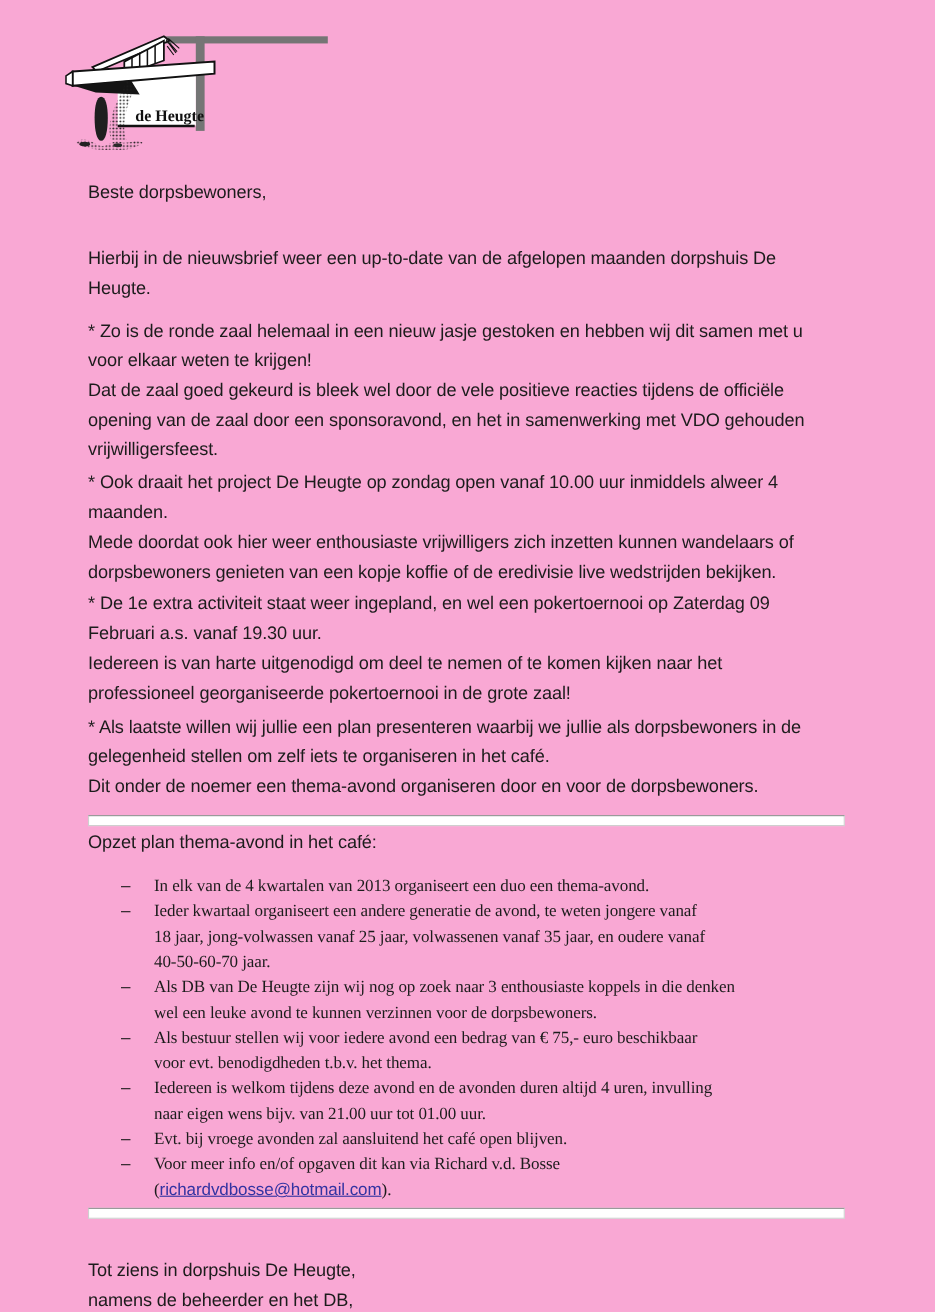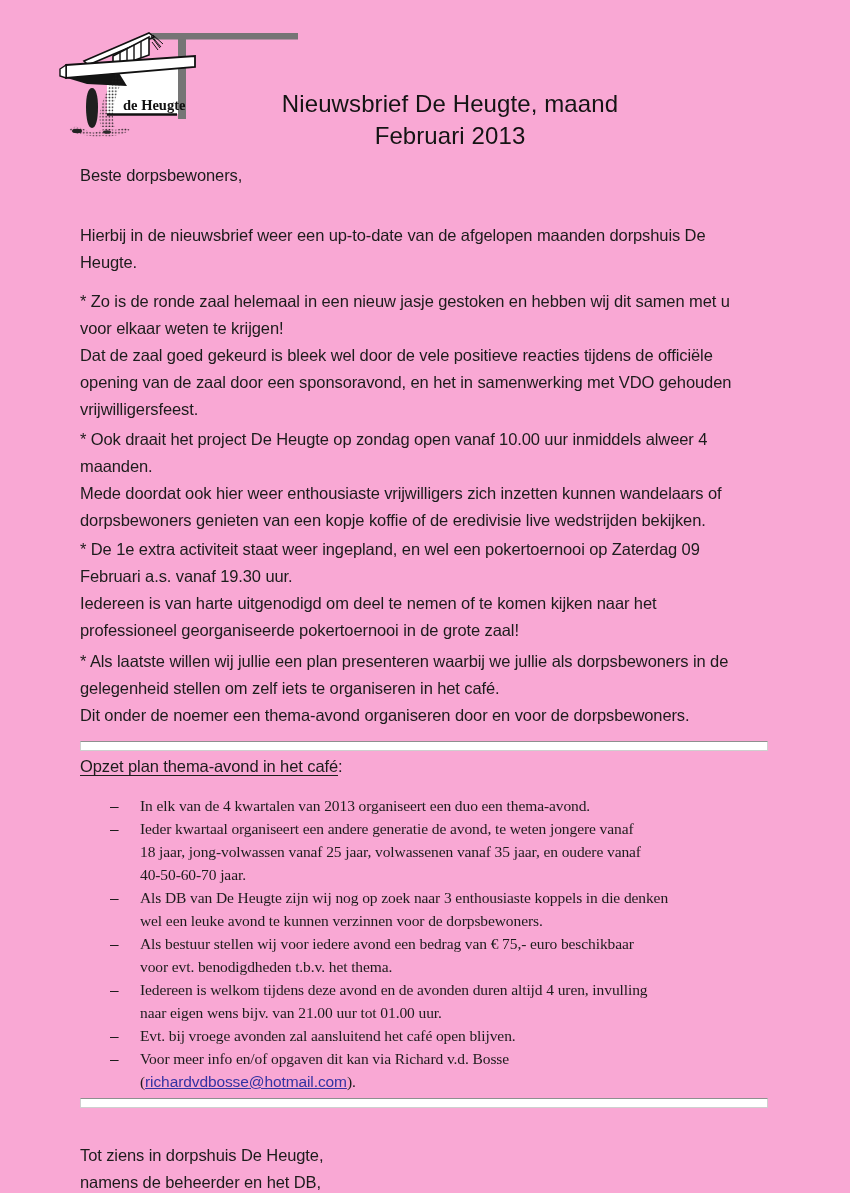--- a/index.html
+++ b/index.html
@@ -22,21 +22,21 @@
   #p2{top:426px}
   #p3{top:536px}
   #p4{top:648px}
   .divider{
     position:absolute;left:80px;width:688px;height:10px;box-sizing:border-box;
     background:#ffffff;border:1px solid #cfcfcf;border-top-color:#8f8f8f;
   }
   #divider-top{top:741px}
   #divider-bottom{top:1098px}
   .heading{position:absolute;left:80px;top:753px;font-size:16.5px;line-height:27px;letter-spacing:-0.1px;}
-  .heading .hu{text-decoration:underline;text-underline-offset:3px;text-align:center;}
+  .heading .hu{text-underline-offset:3px;text-align:center;}
   .bullets{position:absolute;left:80px;top:794px;width:700px;}
   .bullets ul{list-style:none;margin:0;padding:0;}
   .bullets li{position:relative;padding-left:60px;font-size:15.5px;line-height:23px;letter-spacing:-0.1px;}
   .dash{position:absolute;left:30px;top:0;}
   .btxt{white-space:pre-line;font-family:Liberation Serif, serif;}
   .mail{color:#3333a2;text-decoration:underline;cursor:pointer;}
   .closing{position:absolute;left:80px;top:1142px;font-size:16.5px;line-height:27px;letter-spacing:-0.1px;}
 </style>
 </head>
 <body>
@@ -74,24 +74,20 @@
 
       <path d="M35,62 C39,62 41,70 41,81 C41,93 39,102 35,102 C31,102 29,93 29,81 C29,70 31,62 35,62 Z" fill="#1f1f1f"></path>
 
       <path d="M12,104 C18,97 26,103 33,106 C40,109 46,100 53,103 C60,106 66,99 73,104 C66,109 56,111 46,110 C34,111 20,109 12,104 Z" fill="url(#stip)"></path>
       <ellipse cx="20" cy="105" rx="5" ry="2.2" fill="#222222"></ellipse>
       <ellipse cx="50" cy="106" rx="4" ry="1.8" fill="#2a2a2a"></ellipse>
       <text x="66" y="84" font-family="Liberation Serif, serif" font-size="14.5" font-weight="bold" fill="#111111">de Heugte</text>
     </svg>
   </div>
 
-  <div class="title">
-    <div>Nieuwsbrief De Heugte, maand</div>
-    <div>Februari 2013</div>
-  </div>
 
   <div class="txt" id="salutation">Beste dorpsbewoners,</div>
   <div class="txt" id="p0">Hierbij in de nieuwsbrief weer een up-to-date van de afgelopen maanden dorpshuis De
 Heugte.</div>
   <div class="txt" id="p1">* Zo is de ronde zaal helemaal in een nieuw jasje gestoken en hebben wij dit samen met u
 voor elkaar weten te krijgen!
 Dat de zaal goed gekeurd is bleek wel door de vele positieve reacties tijdens de officiële
 opening van de zaal door een sponsoravond, en het in samenwerking met VDO gehouden
 vrijwilligersfeest.</div>
   <div class="txt" id="p2">* Ook draait het project De Heugte op zondag open vanaf 10.00 uur inmiddels alweer 4

